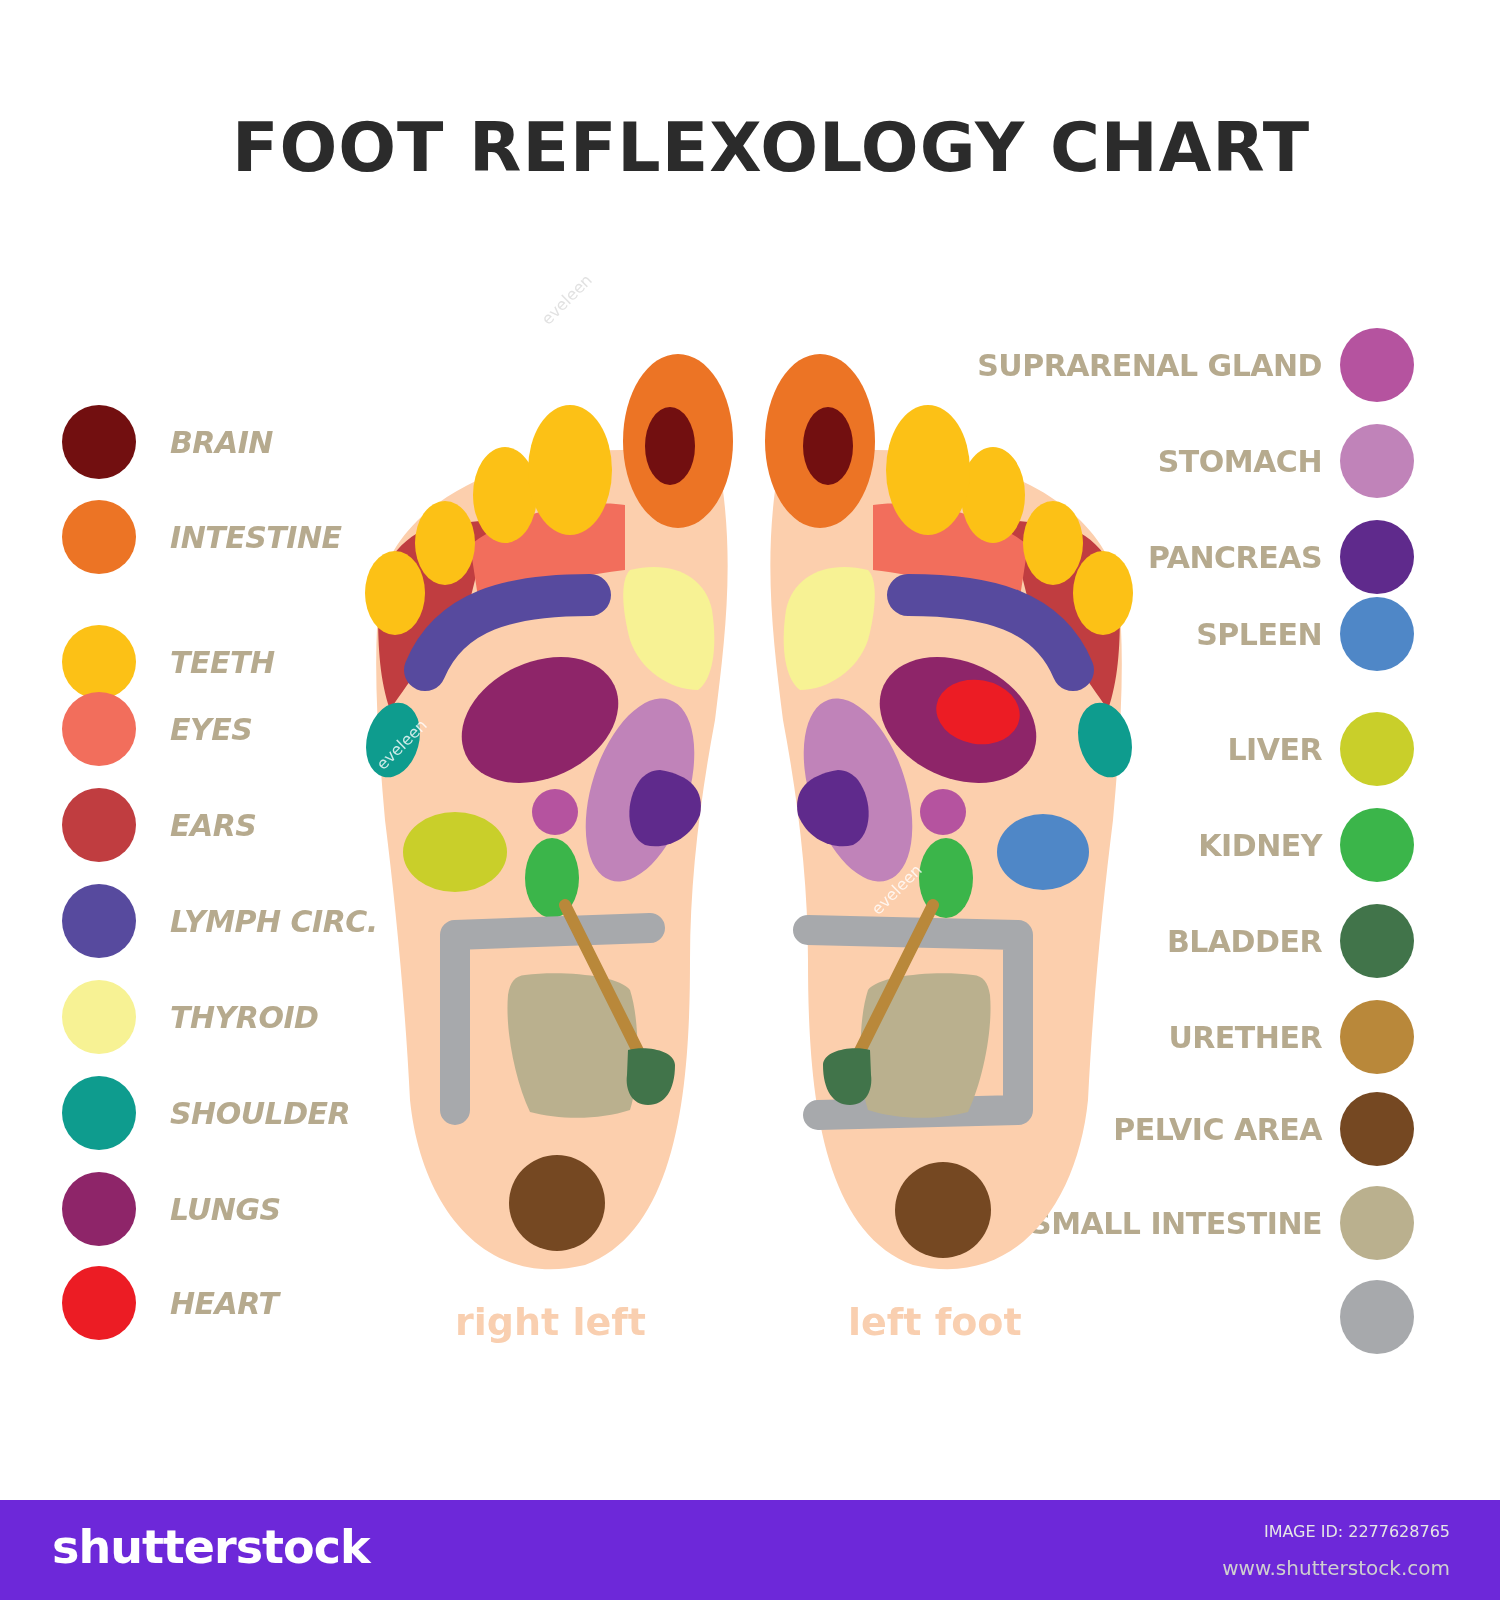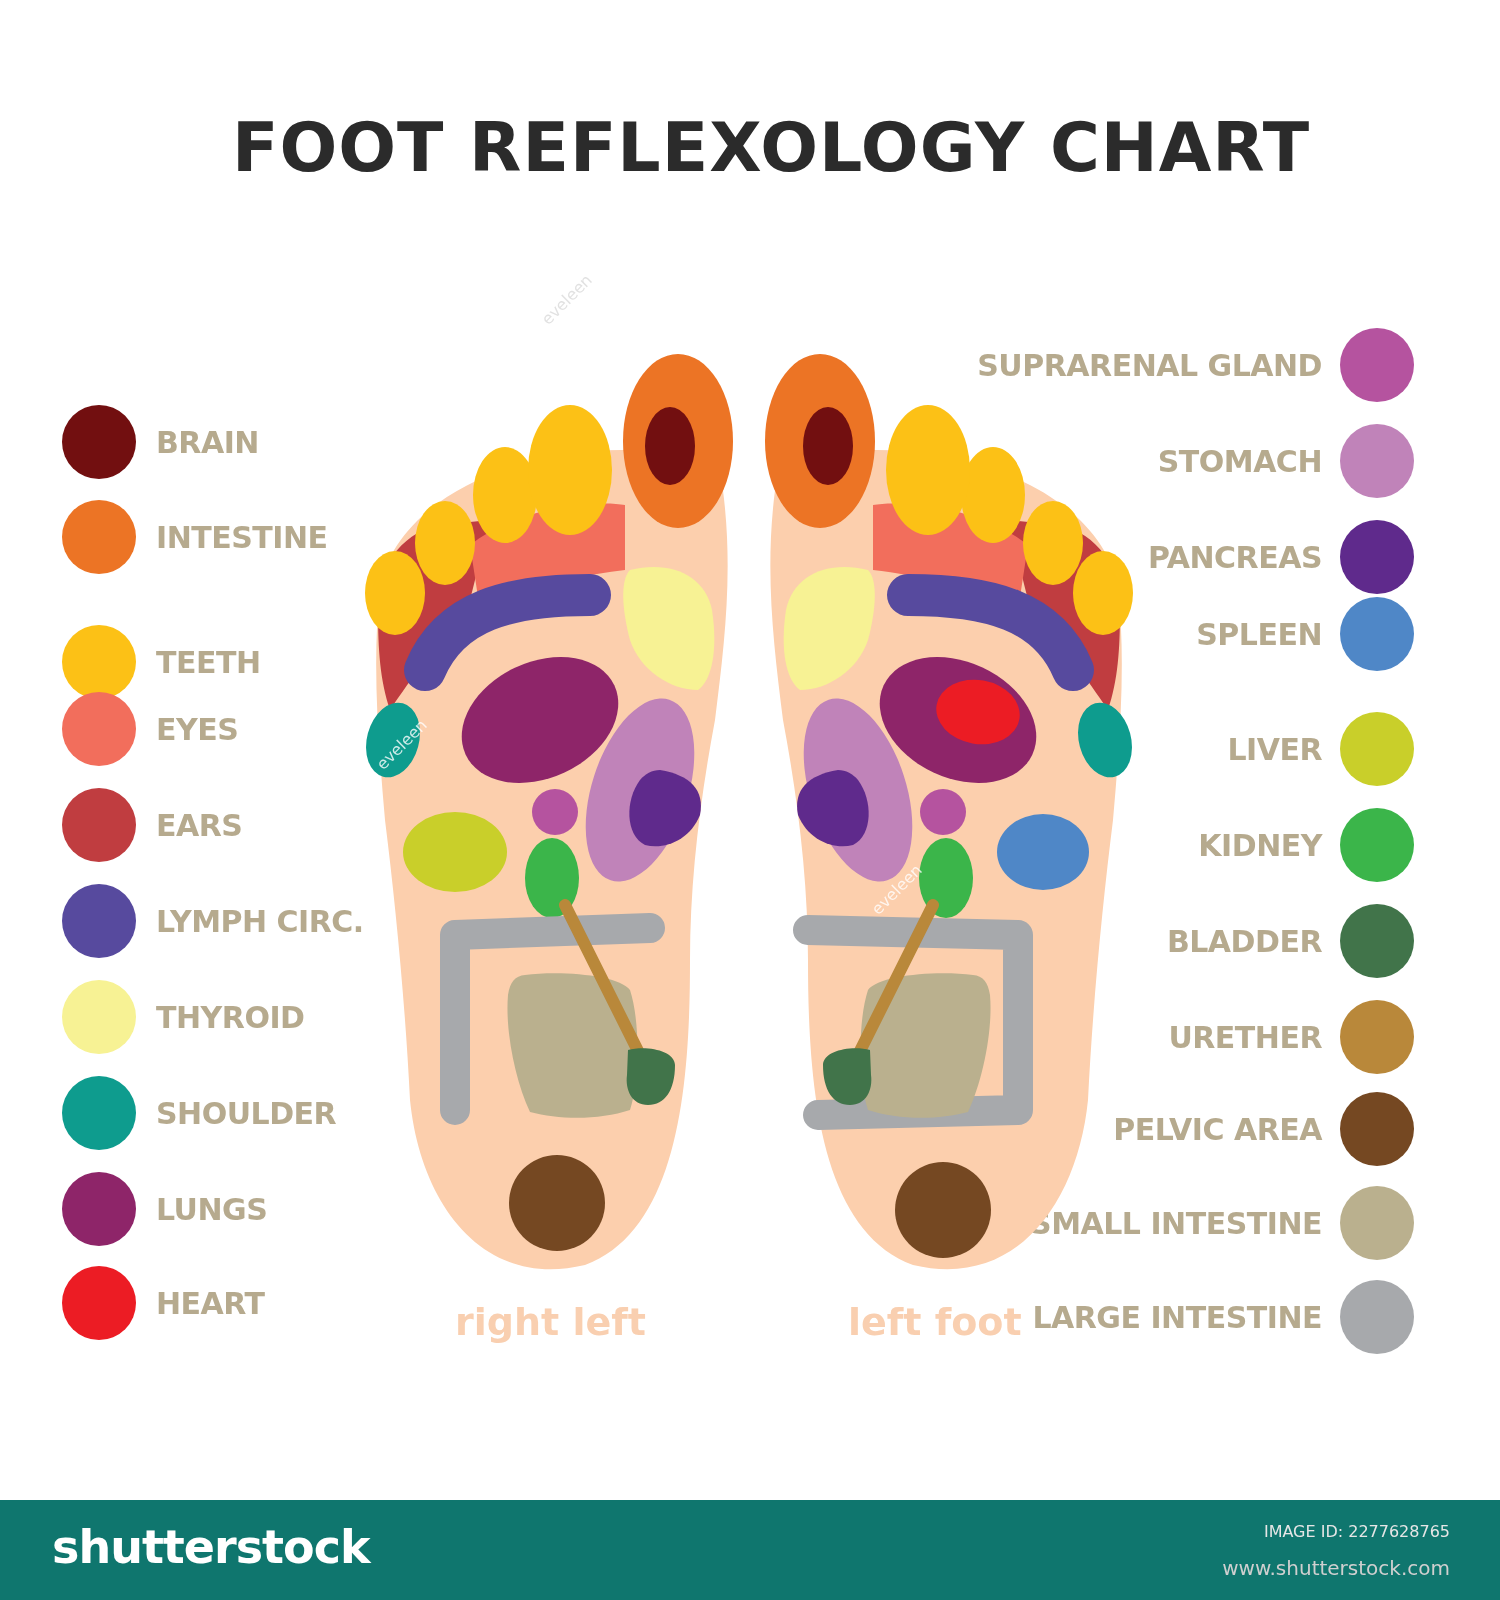--- a/index.html
+++ b/index.html
@@ -14,32 +14,32 @@
     color: #2b2b2b; letter-spacing: 1px; padding-left: 36px;
   }
   .legend { position: absolute; top: 0; }
   .legend-item { position: absolute; display: flex; align-items: center; }
   .swatch { width: 74px; height: 74px; border-radius: 50%; flex: 0 0 74px; }
   .legend-label {
     font-family: "DejaVu Sans", sans-serif; font-weight: bold; font-size: 30px;
     color: #b6aa8e; letter-spacing: -0.5px; white-space: nowrap;
   }
   .legend-left .legend-item { left: 62px; }
-  .legend-left .legend-label { margin-left: 20px; }
+  .legend-left .legend-label { margin-left: 34px; font-style: italic; }
   .legend-right .legend-item { right: 86px; flex-direction: row-reverse; }
   .legend-right .legend-label { margin-right: 18px; }
   .feet { position: absolute; left: 0; top: 0; width: 1500px; height: 1470px; }
   .foot-label {
     position: absolute; top: 1300px; font-family: "DejaVu Sans", sans-serif;
     font-weight: bold; font-size: 38px; color: #f9cfb0;
   }
   .wm { position: absolute; color: rgba(200,200,200,0.55); font-size: 16px; transform: rotate(-45deg); }
   .footer {
     position: absolute; left: 0; top: 1500px; width: 1500px; height: 100px;
-    background: #0f766e;
+    background: #6d28d9;
   }
   .brand {
     position: absolute; left: 52px; top: 20px; color: #ffffff;
     font-family: "DejaVu Sans", sans-serif; font-weight: bold; font-size: 46px; letter-spacing: -1px;
   }
   .image-id {
     position: absolute; right: 50px; top: 22px; color: #e6e6e6;
     font-family: "DejaVu Sans", sans-serif; font-size: 16px; text-align: center;
   }
   .site {
@@ -131,21 +131,20 @@
   <div class="legend-item" style="top:1092px">
     <div class="swatch" style="background:#754822"></div>
     <span class="legend-label">PELVIC AREA</span>
   </div>
   <div class="legend-item" style="top:1186px">
     <div class="swatch" style="background:#bab08e"></div>
     <span class="legend-label">SMALL INTESTINE</span>
   </div>
   <div class="legend-item" style="top:1280px">
     <div class="swatch" style="background:#a7a9ac"></div>
-    <span class="legend-label">LARGE INTESTINE</span>
   </div>
 </div>
 
 <svg class="feet" viewBox="0 0 1500 1470">
 
   <g>
 
     <path fill="#fccfad" d="M380,590 C390,520 470,470 560,455 C620,445 690,450 720,470 C735,560 725,640 715,720
          C700,800 690,880 690,960 C690,1080 680,1230 585,1265 C480,1290 420,1200 410,1100
          C405,1000 395,900 385,820 C378,740 372,660 380,590 Z"></path>

